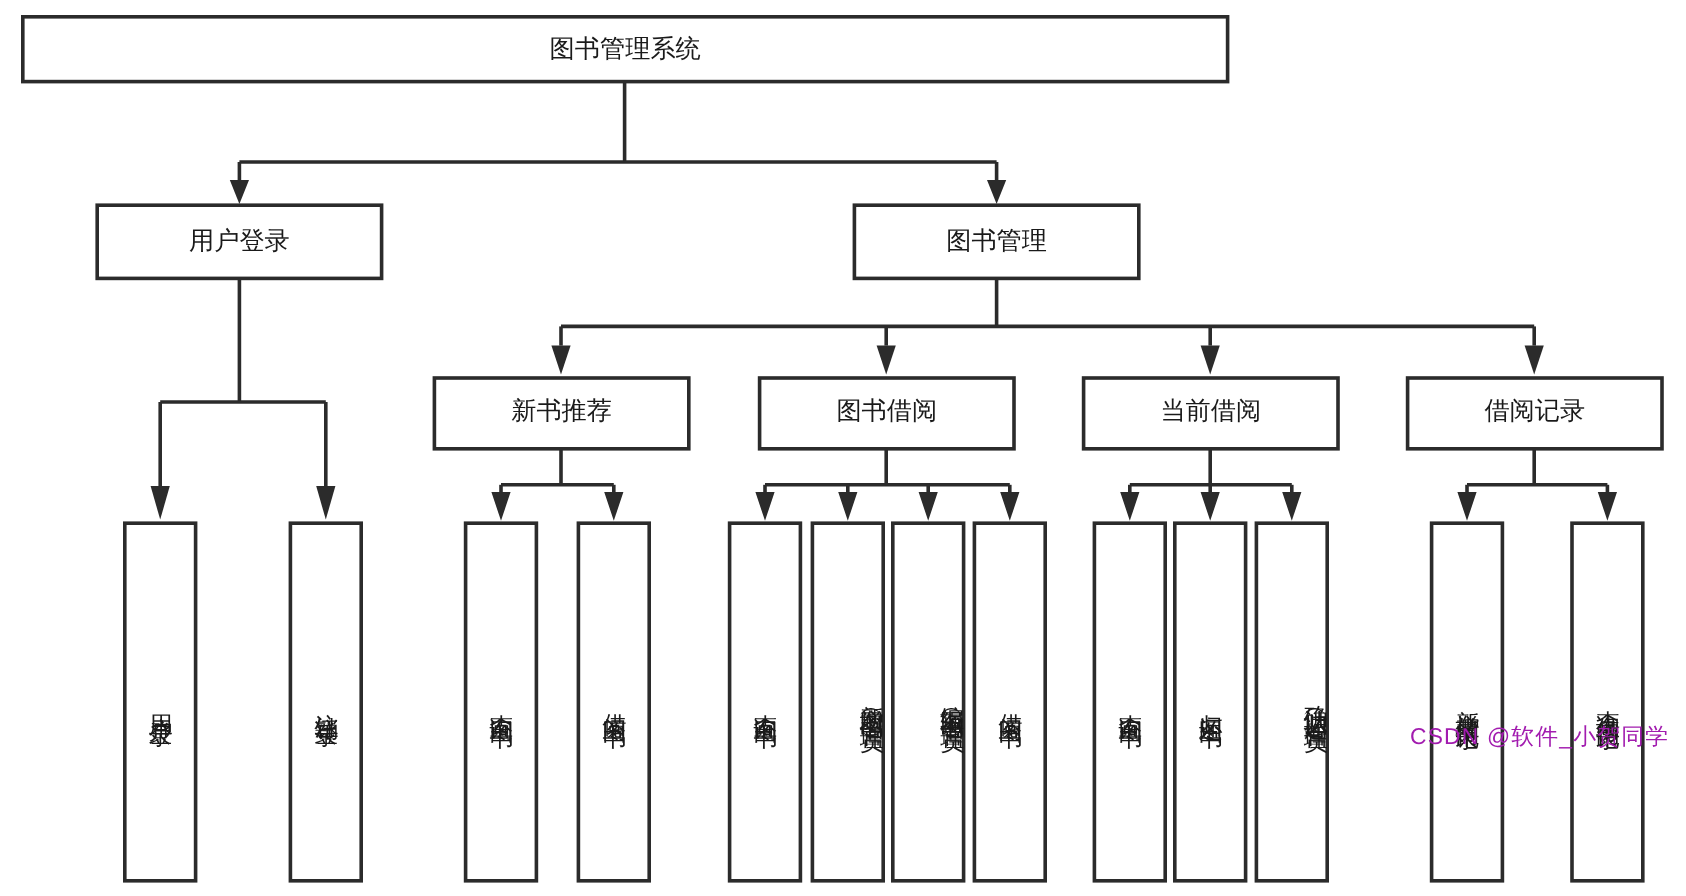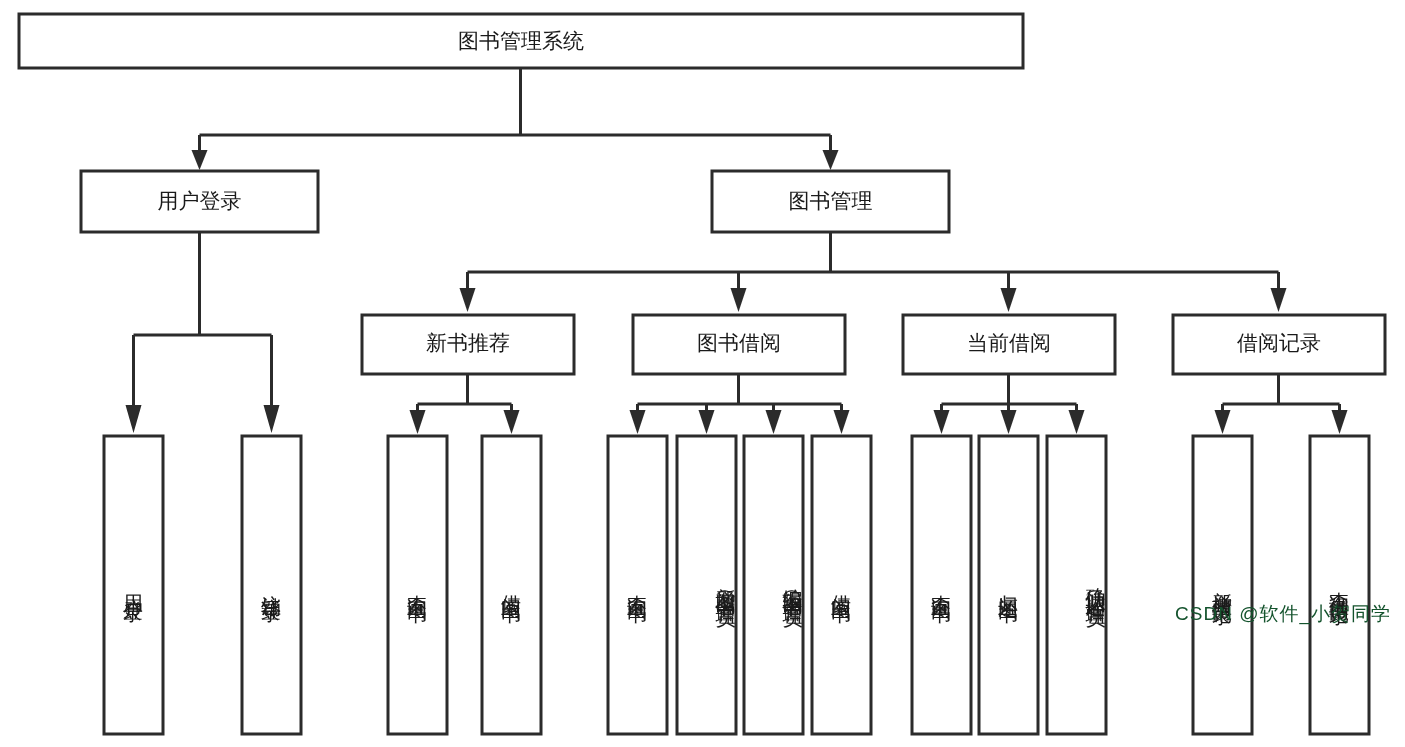--- a/index.html
+++ b/index.html
@@ -49,21 +49,21 @@
     white-space:nowrap;
     pointer-events:none;
   }
 
   .watermark{
     position:absolute;
     right:14px;
     bottom:6px;
     font-family:"Liberation Sans","DejaVu Sans",sans-serif;
     font-size:19px;
-    color:#14532d;
+    color:#a21caf;
     letter-spacing:1px;
     white-space:nowrap;
   }
 </style>
 </head>
 <body>
 
 <div id="stage">
 
   <svg class="diagram" viewBox="0 0 1405 747" xmlns="http://www.w3.org/2000/svg">

